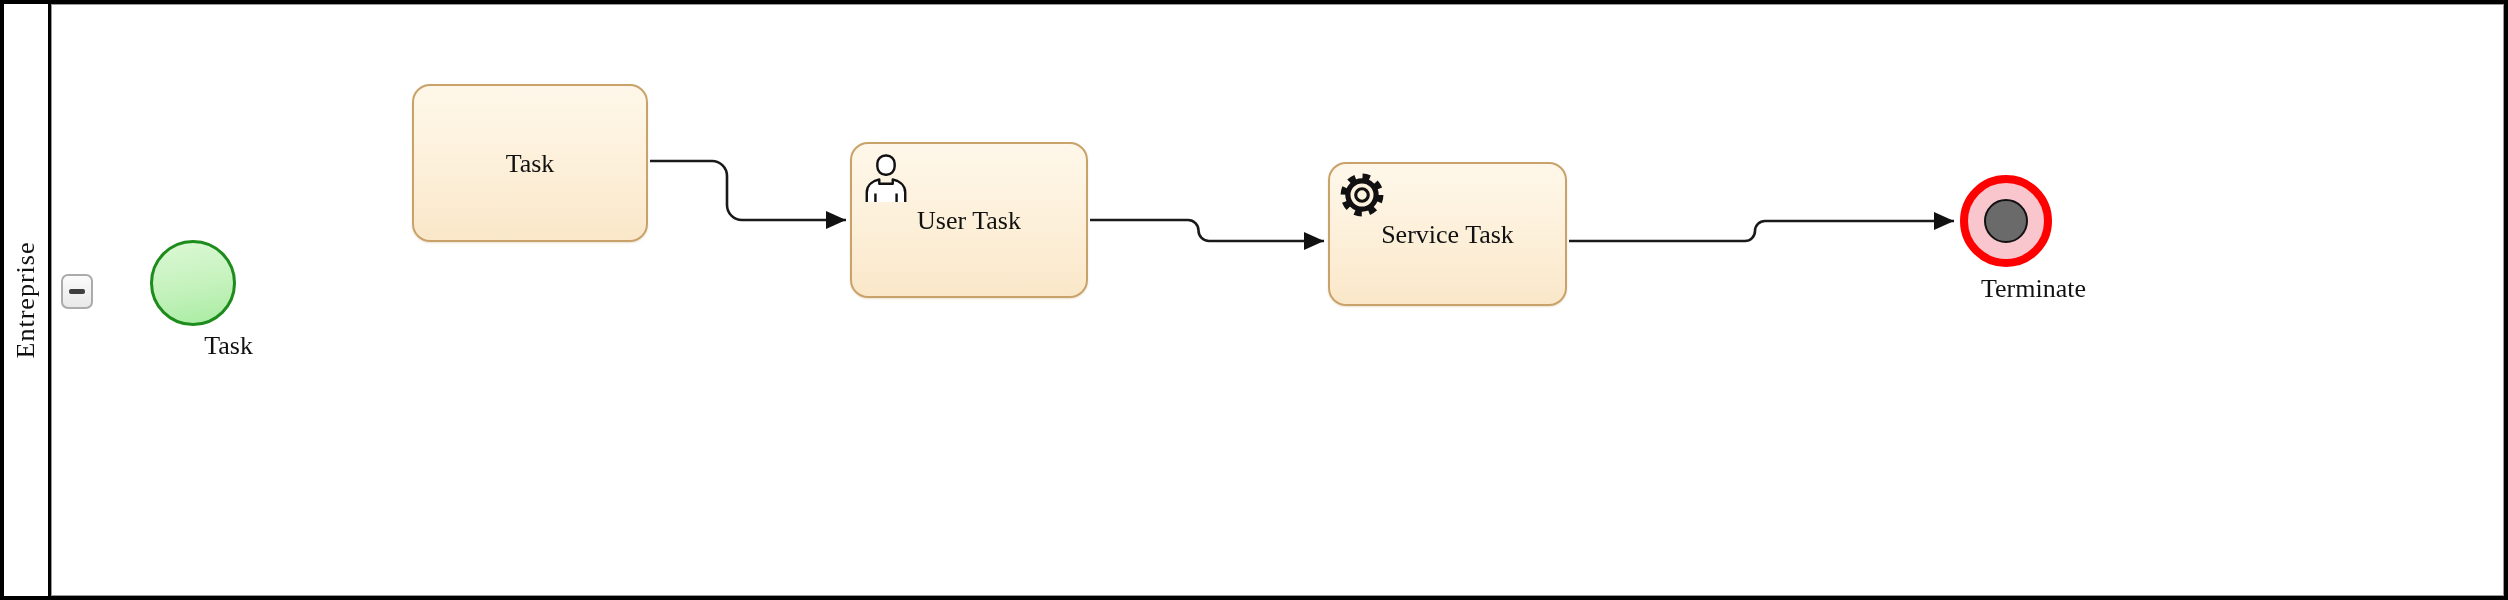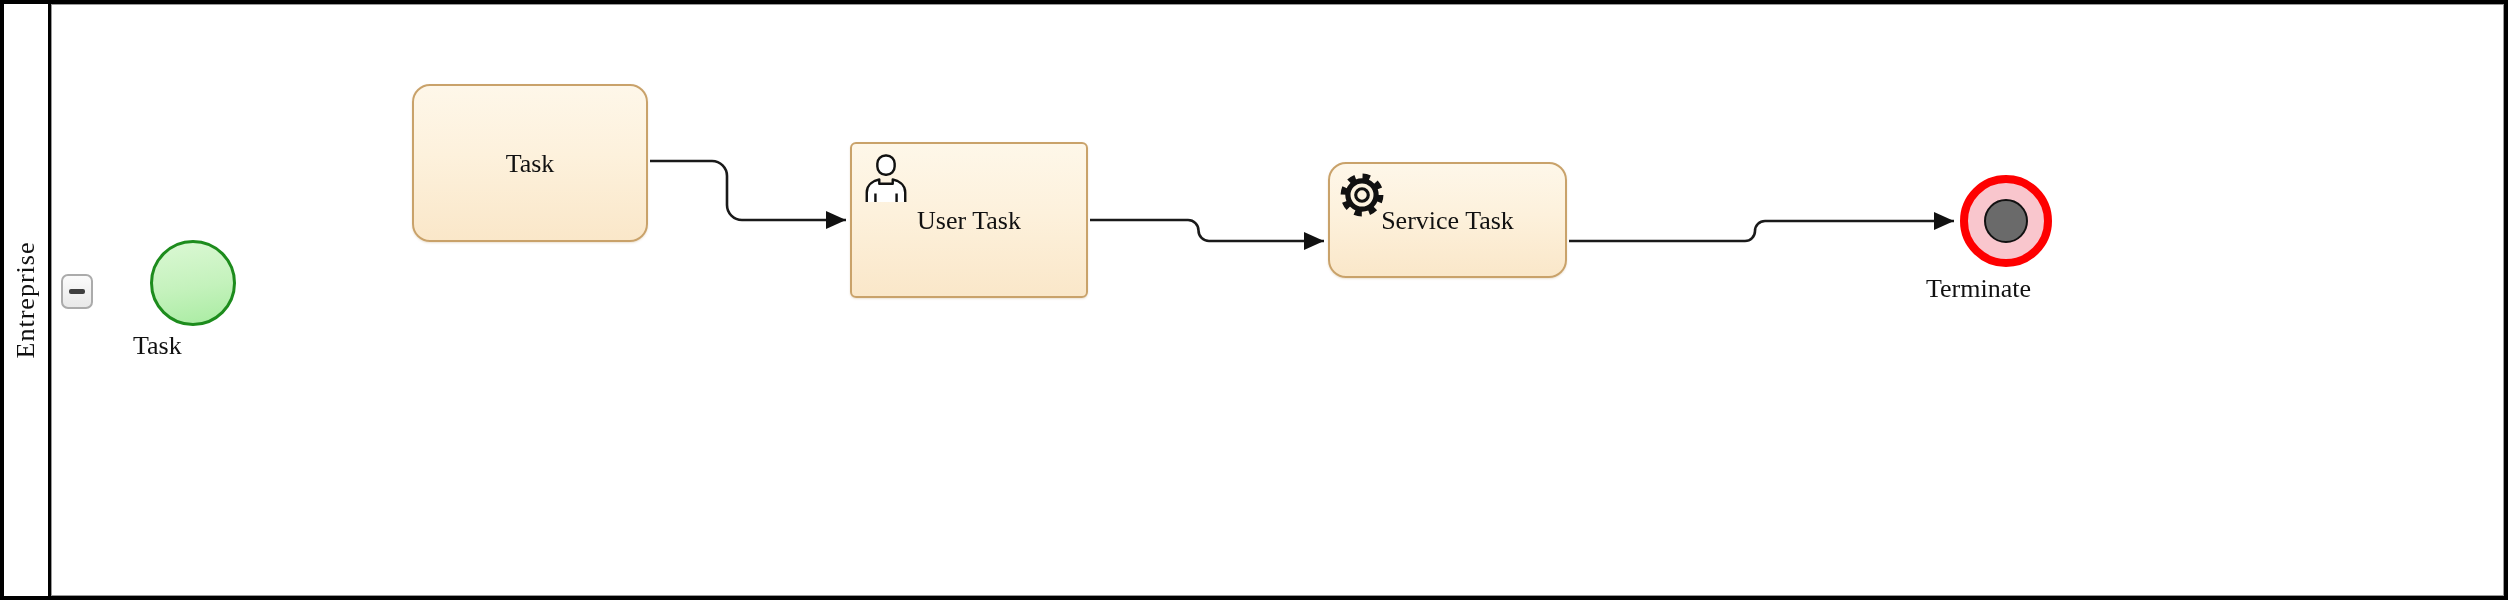--- a/index.html
+++ b/index.html
@@ -68,31 +68,31 @@
   
   .task-node{
     position:absolute;
     border:2px solid #c9a26a;border-radius:18px;
     background:linear-gradient(#fef7e9 0%,#fdf1dc 45%,#fae7c9 100%);
     box-sizing:border-box;
     display:flex;align-items:center;justify-content:center;
     box-shadow:0 1px 2px rgba(180,140,80,.25);
   }
   .task-node.n-task{left:412px;top:84px;width:236px;height:158px;}
-  .task-node.n-user{left:850px;top:142px;width:238px;height:156px;border-radius:6px;}
-  .task-node.n-service{left:1328px;top:162px;width:239px;height:116px;}
+  .task-node.n-user{left:850px;top:142px;width:238px;height:156px;}
+  .task-node.n-service{left:1328px;top:162px;width:239px;height:144px;}
   .task-label{
     font-size:26px;text-align:center;line-height:29px;max-width:150px;
   }
   .node-icon{position:absolute;}
   .n-user .node-icon{left:10px;top:10px;width:48px;height:50px;}
   .n-service .node-icon{left:9px;top:8px;width:46px;height:46px;}
   
   .float-label{
-    position:absolute;font-size:26px;text-align:left;
+    position:absolute;font-size:26px;text-align:right;
   }
   .lbl-start{left:133px;top:331px;width:120px;}
   .lbl-terminate{left:1926px;top:274px;width:160px;}
   
   .flows-svg{
     position:absolute;left:0;top:0;width:2508px;height:600px;
     pointer-events:none;
   }
   .flows-svg path.flow{
     fill:none;stroke:#1a1a1a;stroke-width:2.6px;

